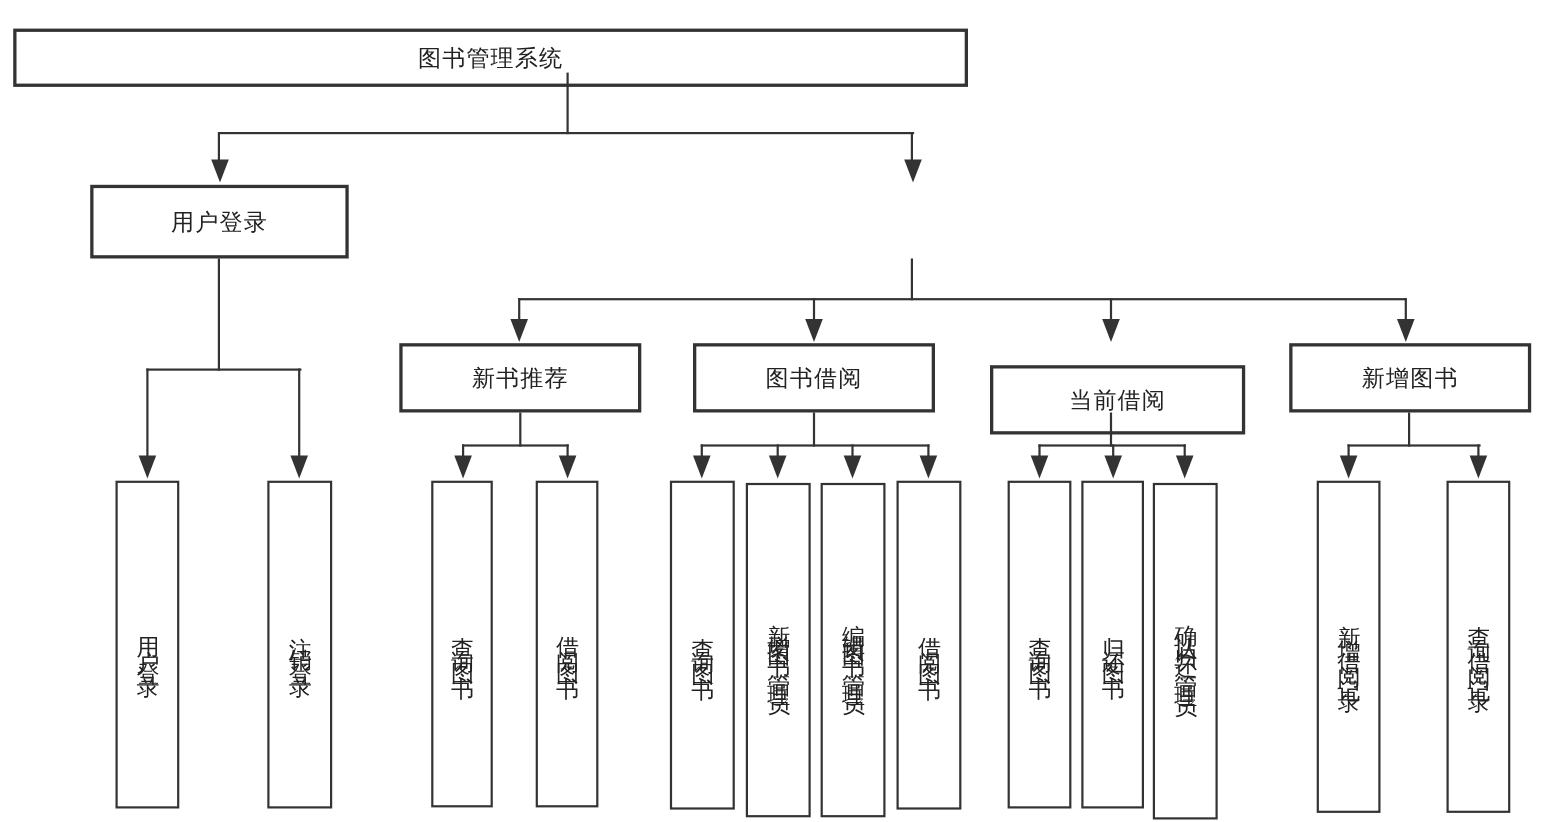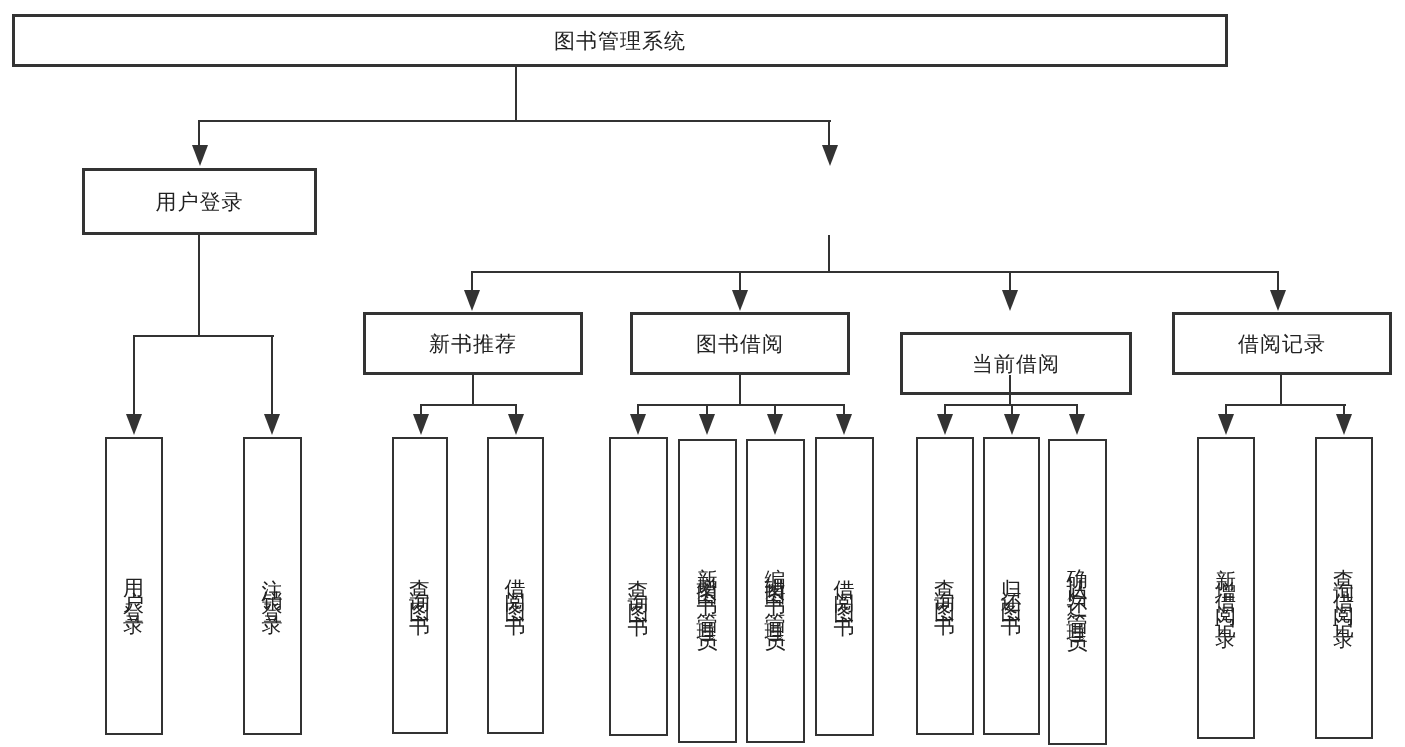--- a/index.html
+++ b/index.html
@@ -54,28 +54,28 @@
     letter-spacing:0.5px;
     color:#b2b6bb;
     white-space:nowrap;
   }
 </style>
 </head>
 <body>
 
 <div class="canvas">
 
-  <div class="node" style="left:12px;top:14px;width:1216px;height:53px">图书管理系统</div>
+  <div class="node" style="left:12px;top:26px;width:868px;height:53px">图书管理系统</div>
 
   <div class="node" style="left:82px;top:168px;width:235px;height:67px">用户登录</div>
 
   <div class="node" style="left:630px;top:312px;width:220px;height:63px">图书借阅</div>
   <div class="node" style="left:363px;top:312px;width:220px;height:63px">新书推荐</div>
   <div class="node" style="left:900px;top:332px;width:232px;height:63px">当前借阅</div>
-  <div class="node" style="left:1172px;top:312px;width:220px;height:63px">借阅记录</div>
+  <div class="node" style="left:1172px;top:312px;width:220px;height:63px">新增图书</div>
 
   <div class="leaf" style="left:105px;top:437px;width:58px;height:298px">用户登录</div>
   <div class="leaf" style="left:243px;top:437px;width:59px;height:298px">注销登录</div>
 
   <div class="leaf" style="left:392px;top:437px;width:56px;height:297px">查询图书</div>
   <div class="leaf" style="left:487px;top:437px;width:57px;height:297px">借阅图书</div>
 
   <div class="leaf" style="left:609px;top:437px;width:59px;height:299px">查询图书</div>
   <div class="leaf long" style="left:678px;top:439px;width:59px;height:304px">新增图书（管理员）</div>
   <div class="leaf long" style="left:746px;top:439px;width:59px;height:304px">编辑图书（管理员）</div>

